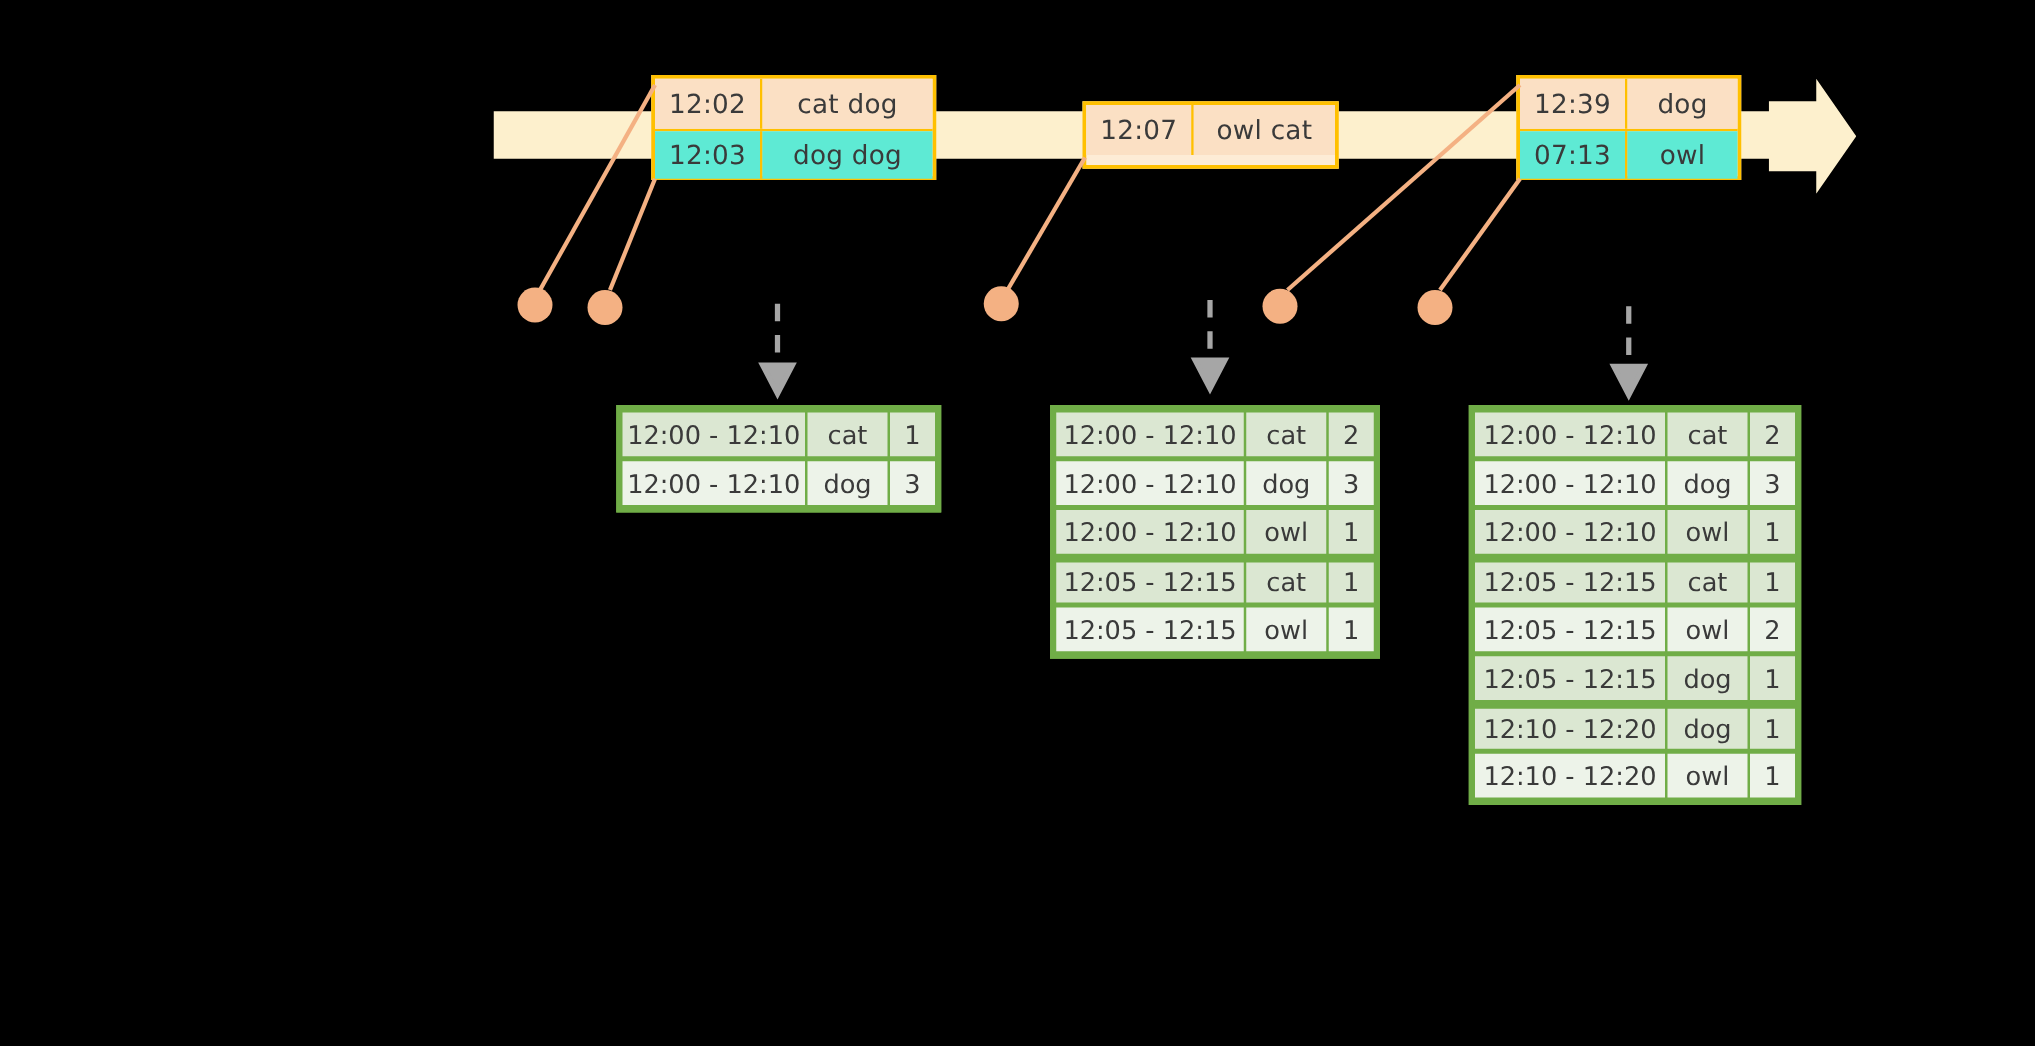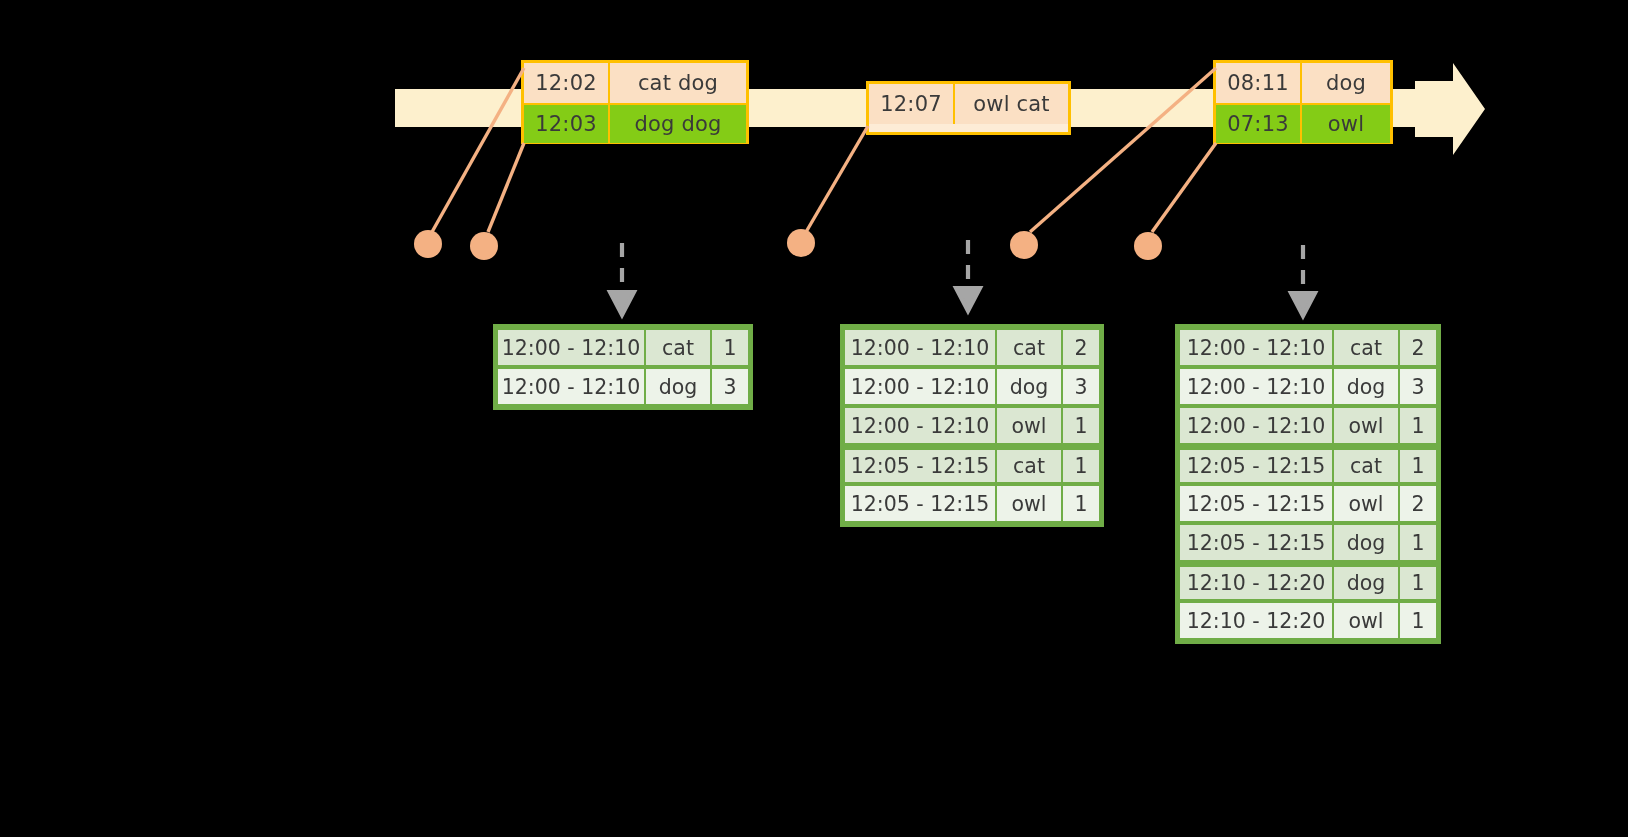--- a/index.html
+++ b/index.html
@@ -13,21 +13,21 @@
 
   
   .ebox{position:absolute;border:3px solid #ffc000;box-sizing:border-box;background:#fdecd6;}
   .erow{display:flex;height:40px;box-sizing:border-box;}
   .erow + .erow{border-top:2px solid #ffc000;}
   .erow .cell{display:flex;align-items:center;justify-content:center;box-sizing:border-box;
        color:#3a3a3a;font-size:21px;letter-spacing:.2px;}
   .erow .cell.time{width:86px;border-right:2px solid #ffc000;}
   .erow .cell.body{flex:1;}
   .erow.shade .cell{background:#fbe0c4;}
-  .erow.light .cell{background:#84cc16;}
+  .erow.light .cell{background:#5eead4;}
 
   
   .dot{position:absolute;width:28px;height:28px;border-radius:50%;background:#f4b183;}
   .connectors{position:absolute;left:0;top:0;width:1628px;height:837px;pointer-events:none;}
 
   
   .gtable{position:absolute;border:4px solid #70ad47;box-sizing:border-box;background:#70ad47;}
   .grow{display:flex;height:39px;box-sizing:border-box;}
   .grow .gcell{display:flex;align-items:center;justify-content:center;
       color:#3a3a3a;font-size:20.5px;box-sizing:border-box;margin:2px 1px;}
@@ -66,21 +66,21 @@
 
   <div class="ebox" id="ebox2" style="left:866px;top:81px;width:205px;height:54px;">
     <div class="erow shade">
       <div class="cell time">12:07</div>
       <div class="cell body">owl cat</div>
     </div>
   </div>
 
   <div class="ebox" id="ebox3" style="left:1213px;top:60px;width:180px;height:84px;">
     <div class="erow shade">
-      <div class="cell time">08:11</div>
+      <div class="cell time">12:39</div>
       <div class="cell body">dog</div>
     </div>
     <div class="erow light">
       <div class="cell time">07:13</div>
       <div class="cell body">owl</div>
     </div>
   </div>
 
   <svg class="connectors">
     <line x1="432" y1="232" x2="524" y2="68" stroke="#f4b183" stroke-width="3.4"></line>

